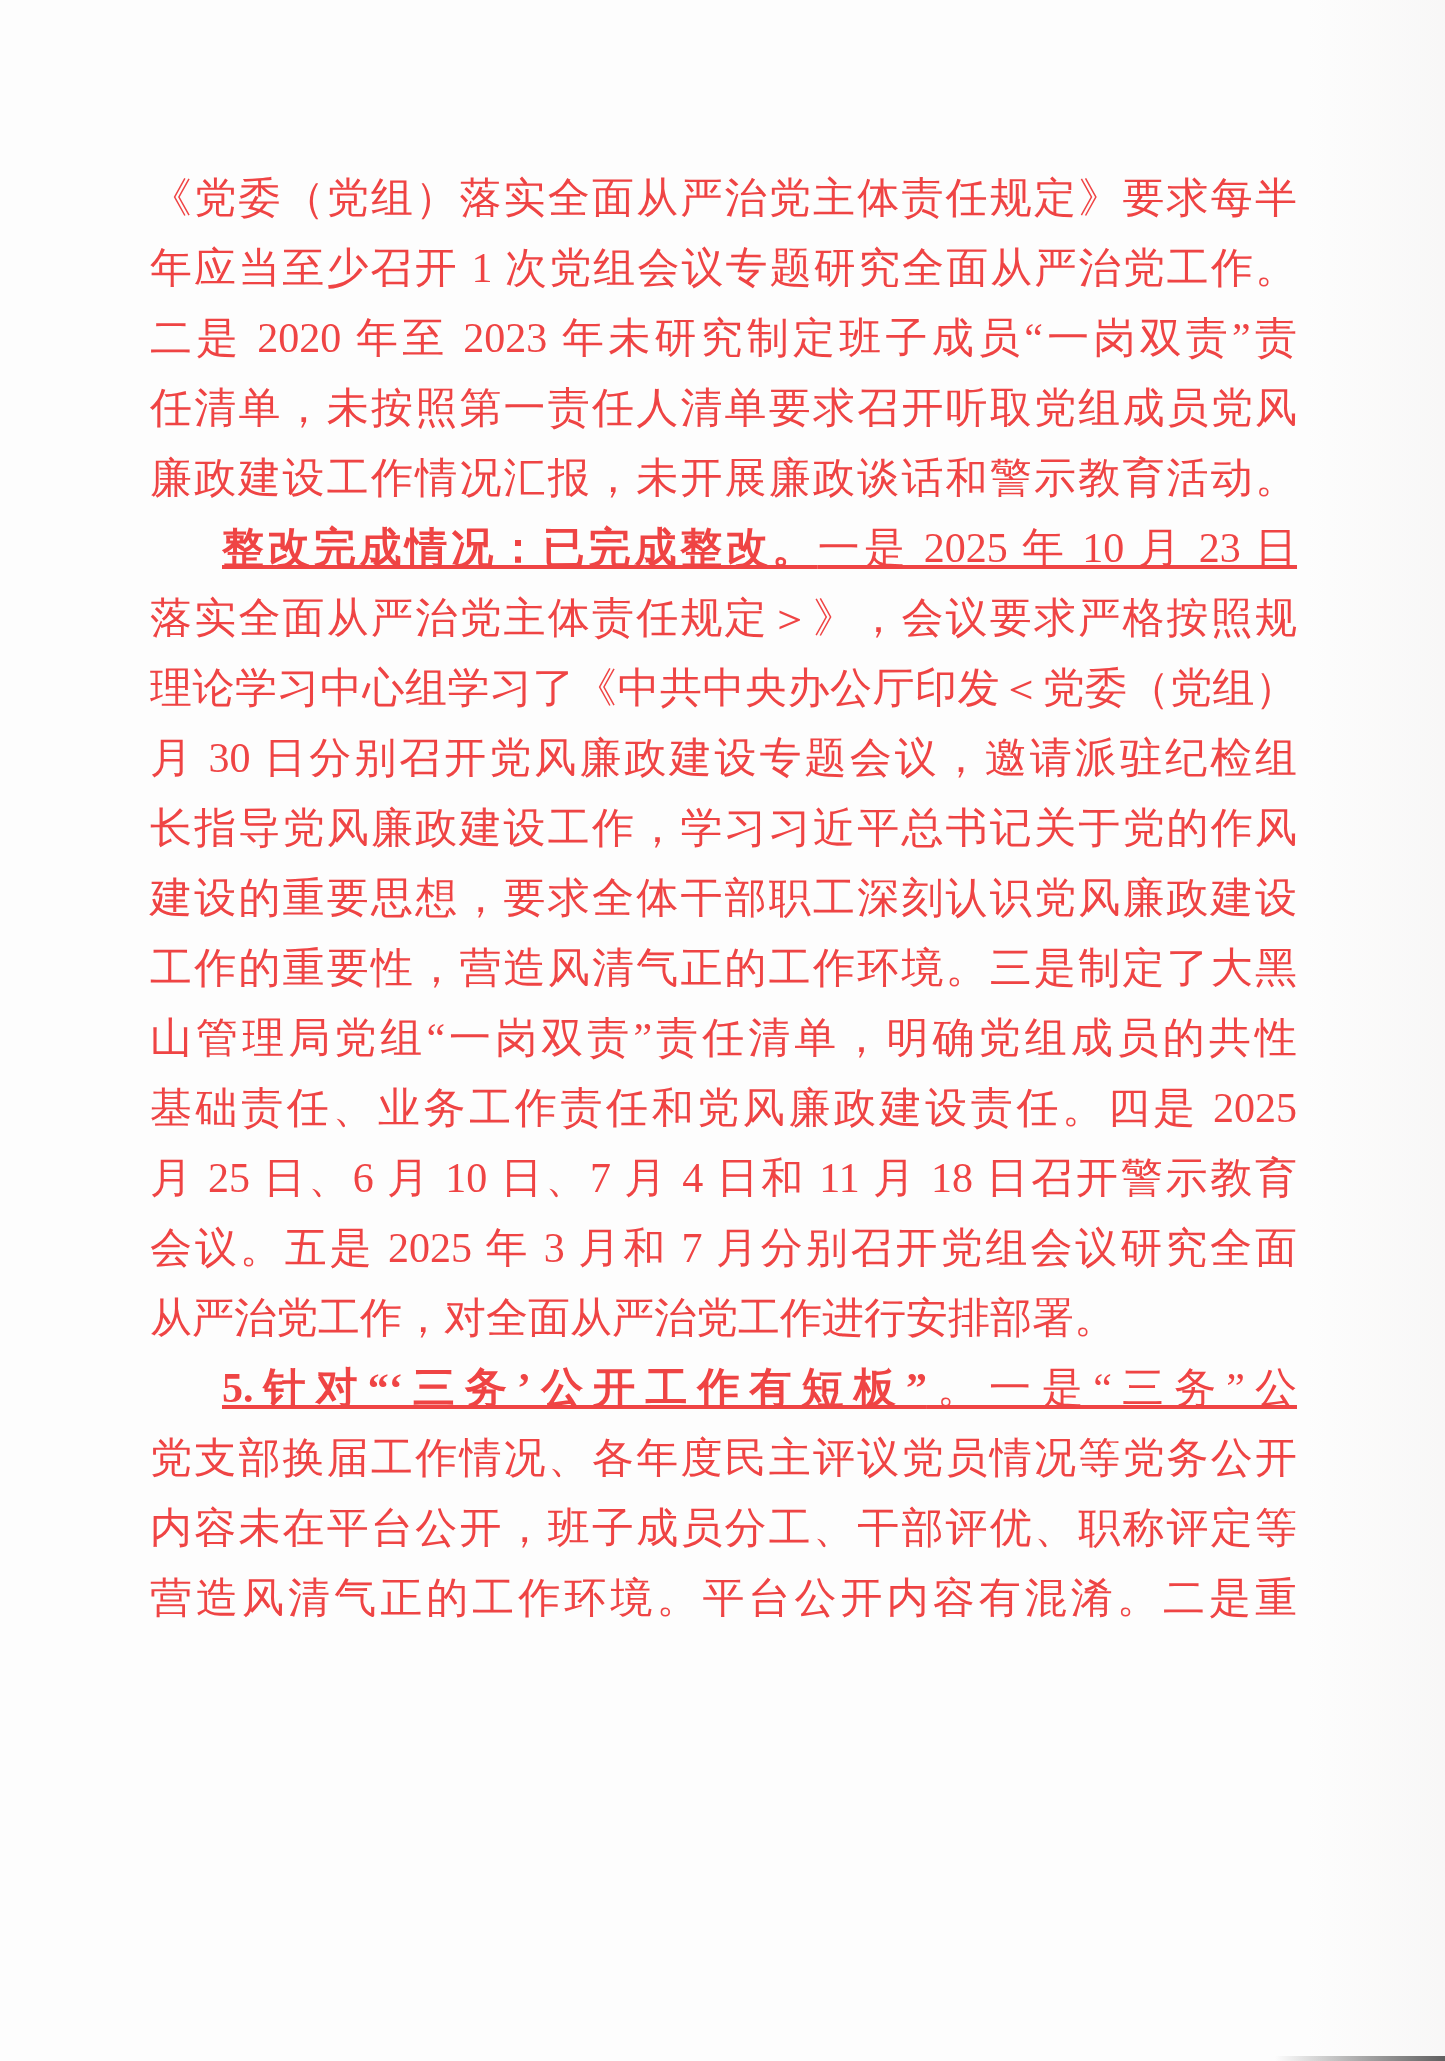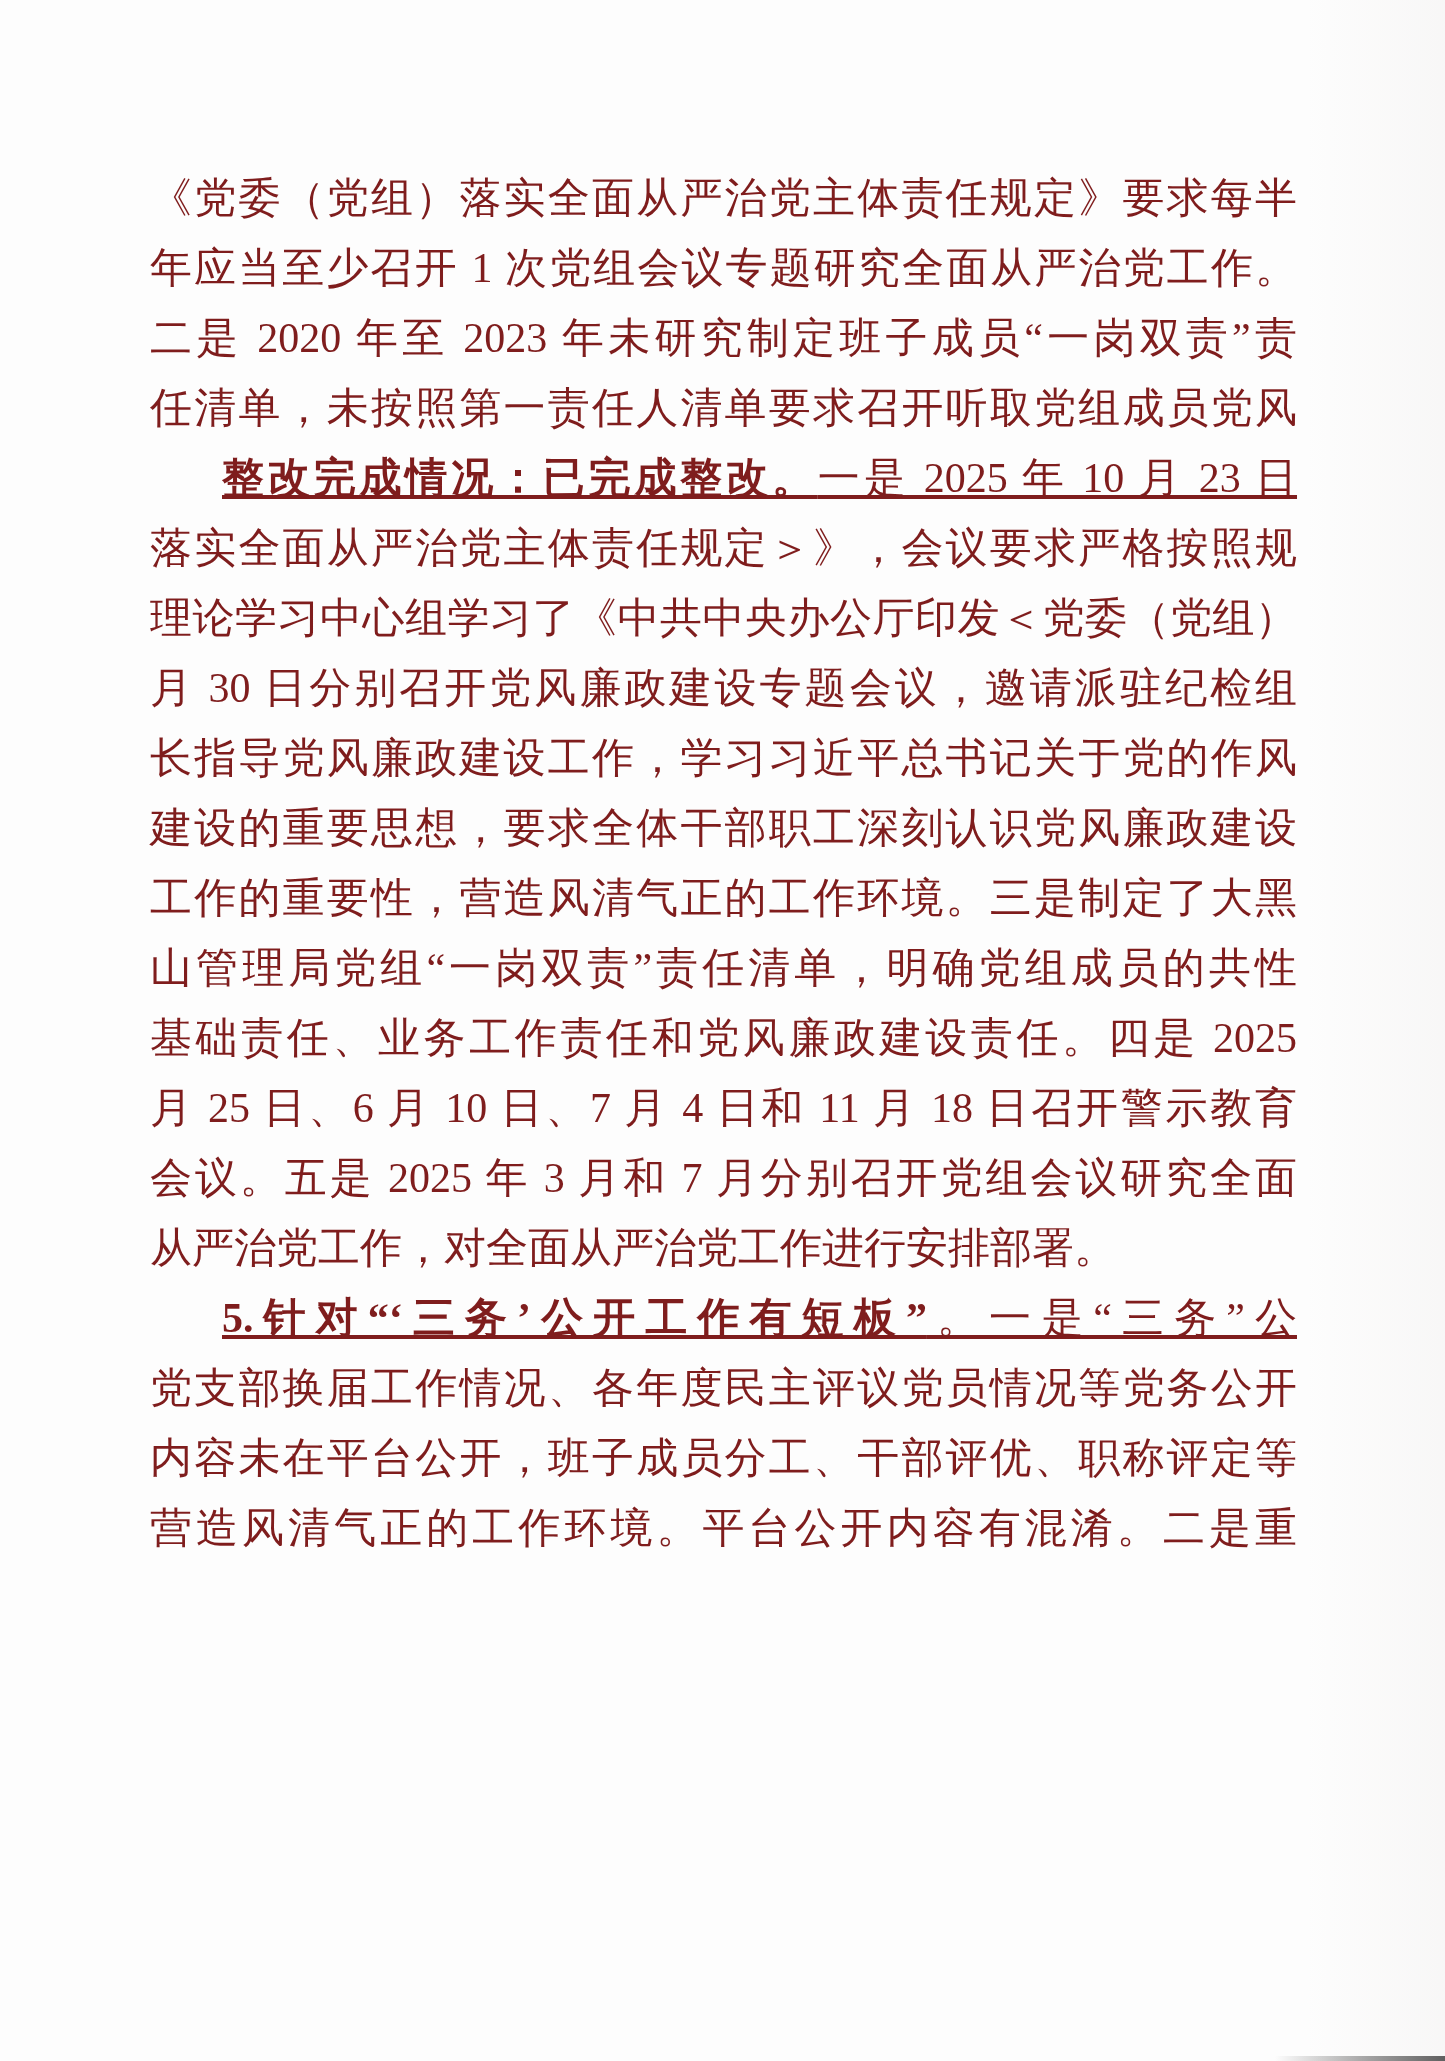--- a/index.html
+++ b/index.html
@@ -42,26 +42,27 @@
     white-space: nowrap;
     letter-spacing: 0px;
   }
   .line.indent { padding-left: 72px; text-decoration: underline; }
   .line.no-fill { text-align-last: left; }
   .bold { font-weight: bold; }
 </style>
 </head>
 <body style="background: rgb(253, 253, 253);">
 
-<div class="doc-body" style="color: #7f1d1d;">
+<div class="doc-body" style="color: #ef4444;">
     <div class="paragraph">
       <div class="line"><span class="">《党委（党组）落实全面从严治党主体责任规定》要求每半</span></div>
       <div class="line"><span class="">年应当至少召开 1 次党组会议专题研究全面从严治党工作。</span></div>
       <div class="line"><span class="">二是 2020 年至 2023 年未研究制定班子成员“一岗双责”责</span></div>
       <div class="line"><span class="">任清单，未按照第一责任人清单要求召开听取党组成员党风</span></div>
+      <div class="line"><span class="">廉政建设工作情况汇报，未开展廉政谈话和警示教育活动。</span></div>
     </div>
     <div class="paragraph">
       <div class="line indent"><span class="bold">整改完成情况：已完成整改。</span><span class="">一是 2025 年 10 月 23 日</span></div>
       <div class="line"><span class="">落实全面从严治党主体责任规定＞》，会议要求严格按照规</span></div>
       <div class="line"><span class="">理论学习中心组学习了《中共中央办公厅印发＜党委（党组）</span></div>
       <div class="line"><span class="">月 30 日分别召开党风廉政建设专题会议，邀请派驻纪检组</span></div>
       <div class="line"><span class="">长指导党风廉政建设工作，学习习近平总书记关于党的作风</span></div>
       <div class="line"><span class="">建设的重要思想，要求全体干部职工深刻认识党风廉政建设</span></div>
       <div class="line"><span class="">工作的重要性，营造风清气正的工作环境。三是制定了大黑</span></div>
       <div class="line"><span class="">山管理局党组“一岗双责”责任清单，明确党组成员的共性</span></div>

